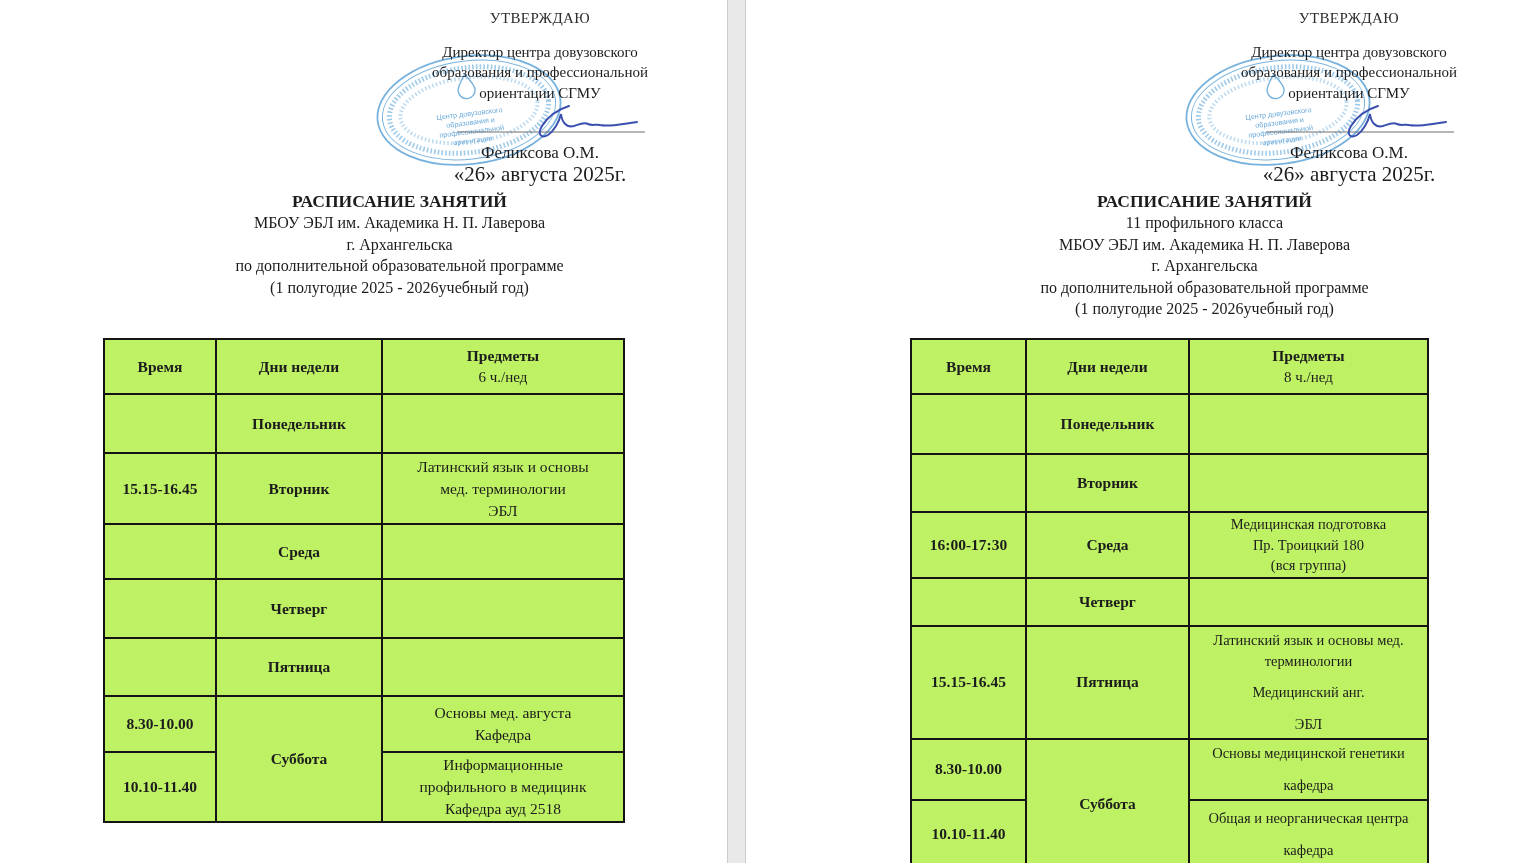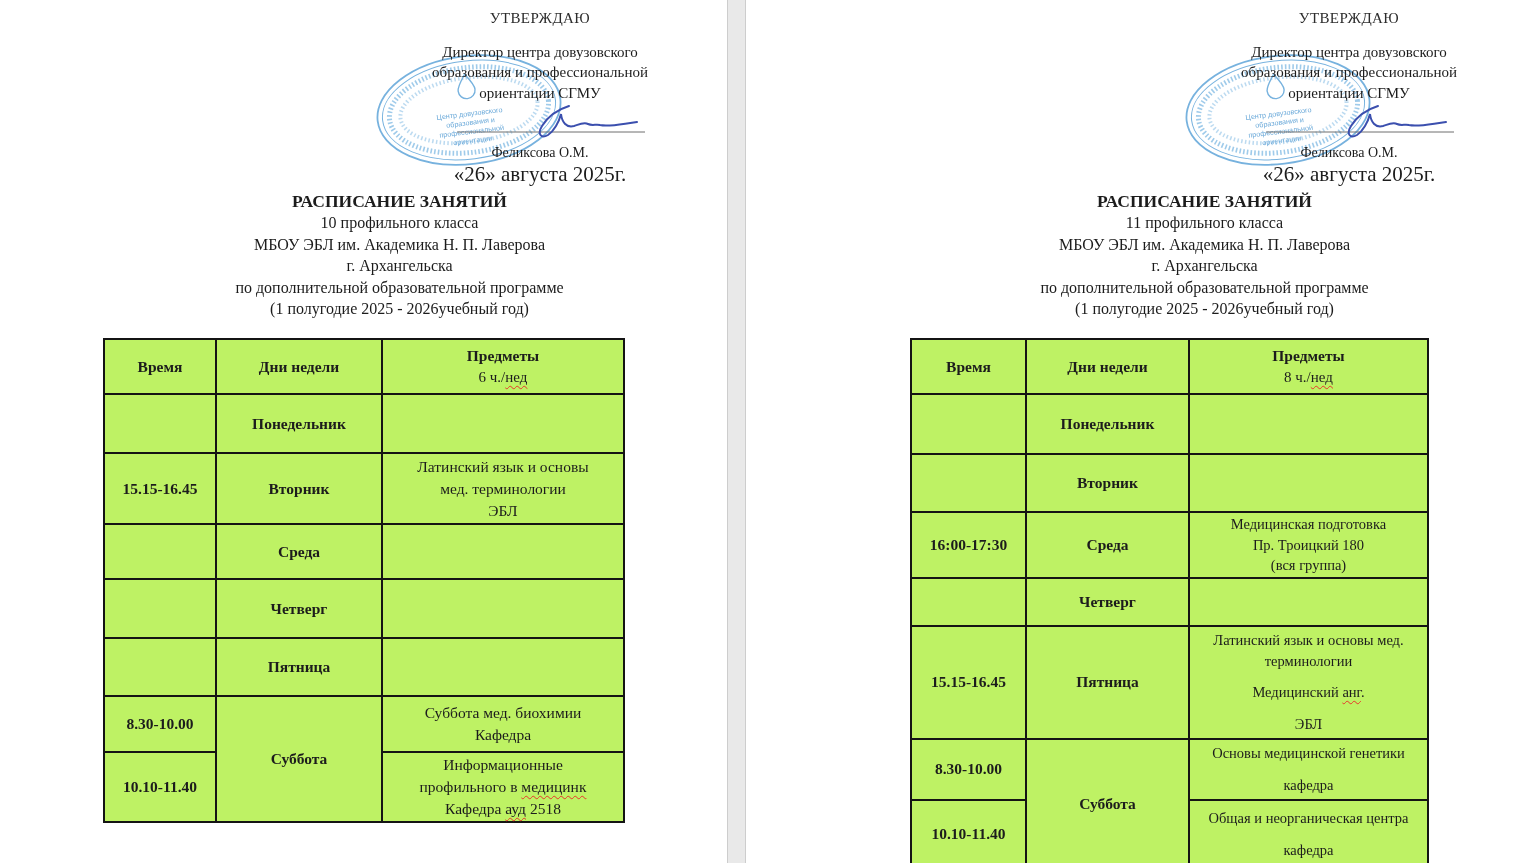--- a/index.html
+++ b/index.html
@@ -13,21 +13,21 @@
   .gutter{width:17px;height:863px;background:#e9e9e9;border-left:1px solid #cdcdcd;border-right:1px solid #cdcdcd;}
 
   
   .approval{position:absolute;top:8px;text-align:center;z-index:2;line-height:20.5px;font-size:15px;}
   .page--left  .approval{right:79px;}
   .page--right .approval{right:68px;}
   .approve-heading{font-size:15px;letter-spacing:.4px;margin-bottom:13px;color:#2d2d2d;}
   .director-line{white-space:nowrap;}
   .sig-area{position:relative;height:30px;margin-top:6px;}
   .sig-svg{position:absolute;right:0;top:-8px;}
-  .signer{font-size:14px;margin-top:4px;}
+  .signer{font-size:17px;margin-top:4px;}
   .approval-date{font-size:21px;margin-top:0;}
 
   
   .stamp{position:absolute;top:54px;width:190px;height:112px;z-index:1;transform:rotate(-7deg);opacity:.92;}
   .page--left  .stamp{left:374px;}
   .page--right .stamp{left:437px;}
   .stamp text{font-family:"Liberation Sans","DejaVu Sans",sans-serif;font-size:7.2px;fill:#5ea2d6;text-anchor:middle;}
 
   
   .title-block{position:absolute;top:191px;left:0;width:100%;text-align:center;line-height:21.4px;font-size:16px;z-index:2;padding-left:36px;}
@@ -36,21 +36,21 @@
 
   
   .sched{position:absolute;top:338px;border-collapse:collapse;table-layout:fixed;background:#bef264;z-index:2;}
   .page--left  .sched{left:103px;}
   .page--right .sched{left:164px;}
   .page--left  .c-time{width:112px;} .page--left  .c-day{width:166px;} .page--left  .c-subj{width:242px;}
   .page--right .c-time{width:115px;} .page--right .c-day{width:163px;} .page--right .c-subj{width:239px;}
   .sched td{border:2px solid #141414;text-align:center;vertical-align:middle;padding:1px 5px;font-size:15.5px;line-height:1.42;}
   .b{font-weight:bold;}
   .hours{font-weight:normal;font-size:15px;}
-  .misspell{text-decoration:underline;text-decoration-style:wavy;text-decoration-color:#e8352a;text-decoration-thickness:1px;text-underline-offset:3px;}
+  .misspell{text-decoration-style:wavy;text-decoration-color:#e8352a;text-decoration-thickness:1px;text-underline-offset:3px;}
 
   .page--left  .sched tr:nth-child(1){height:55px;}
   .page--left  .sched tr:nth-child(2){height:59px;}
   .page--left  .sched tr:nth-child(3){height:71px;}
   .page--left  .sched tr:nth-child(4){height:55px;}
   .page--left  .sched tr:nth-child(5){height:59px;}
   .page--left  .sched tr:nth-child(6){height:58px;}
   .page--left  .sched tr:nth-child(7){height:56px;}
   .page--left  .sched tr:nth-child(8){height:69px;}
 
@@ -97,21 +97,20 @@
           <line x1="4" y1="31" x2="192" y2="31" stroke="#6e6e6e" stroke-width="1"></line>
           <path d="M116 5 C 103 9 94 17 89 25 C 84 33 88 38 95 34 C 101 30 106 21 108 13 C 109 21 113 27 121 25 C 127 23 131 21 135 23 C 139 25 143 23 147 24 C 156 26 168 23 184 21" fill="none" stroke="#3b4fae" stroke-width="2" stroke-linecap="round"></path>
         </svg>
       </div>
       <div class="signer">Феликсова О.М.</div>
       <div class="approval-date">«26» августа 2025г.</div>
     </div>
 
     <div class="title-block">
       <div class="title-heading">РАСПИСАНИЕ ЗАНЯТИЙ</div>
-      <div>10 профильного класса</div>
       <div>МБОУ ЭБЛ им. Академика Н. П. Лаверова</div>
       <div>г. Архангельска</div>
       <div>по дополнительной образовательной программе</div>
       <div>(1 полугодие 2025 - 2026учебный год)</div>
     </div>
 
     <table class="sched">
       <colgroup>
           <col class="c-time">
           <col class="c-day">
@@ -152,21 +151,21 @@
         </tr>
         <tr>
           <td></td>
           <td class="b">Пятница</td>
           <td></td>
         </tr>
         <tr>
           <td class="b">8.30-10.00</td>
           <td class="b" rowspan="2">Суббота</td>
           <td class="subj">
-            <div>Суббота мед. биохимии</div>
+            <div>Основы мед. августа</div>
             <div>Кафедра</div>
           </td>
         </tr>
         <tr>
           <td class="b">10.10-11.40</td>
           <td class="subj">
             <div>Информационные</div>
             <div><span>профильного в </span><span class="misspell">медицинк</span></div>
             <div><span>Кафедра </span><span class="misspell">ауд</span><span> 2518</span></div>
           </td>

